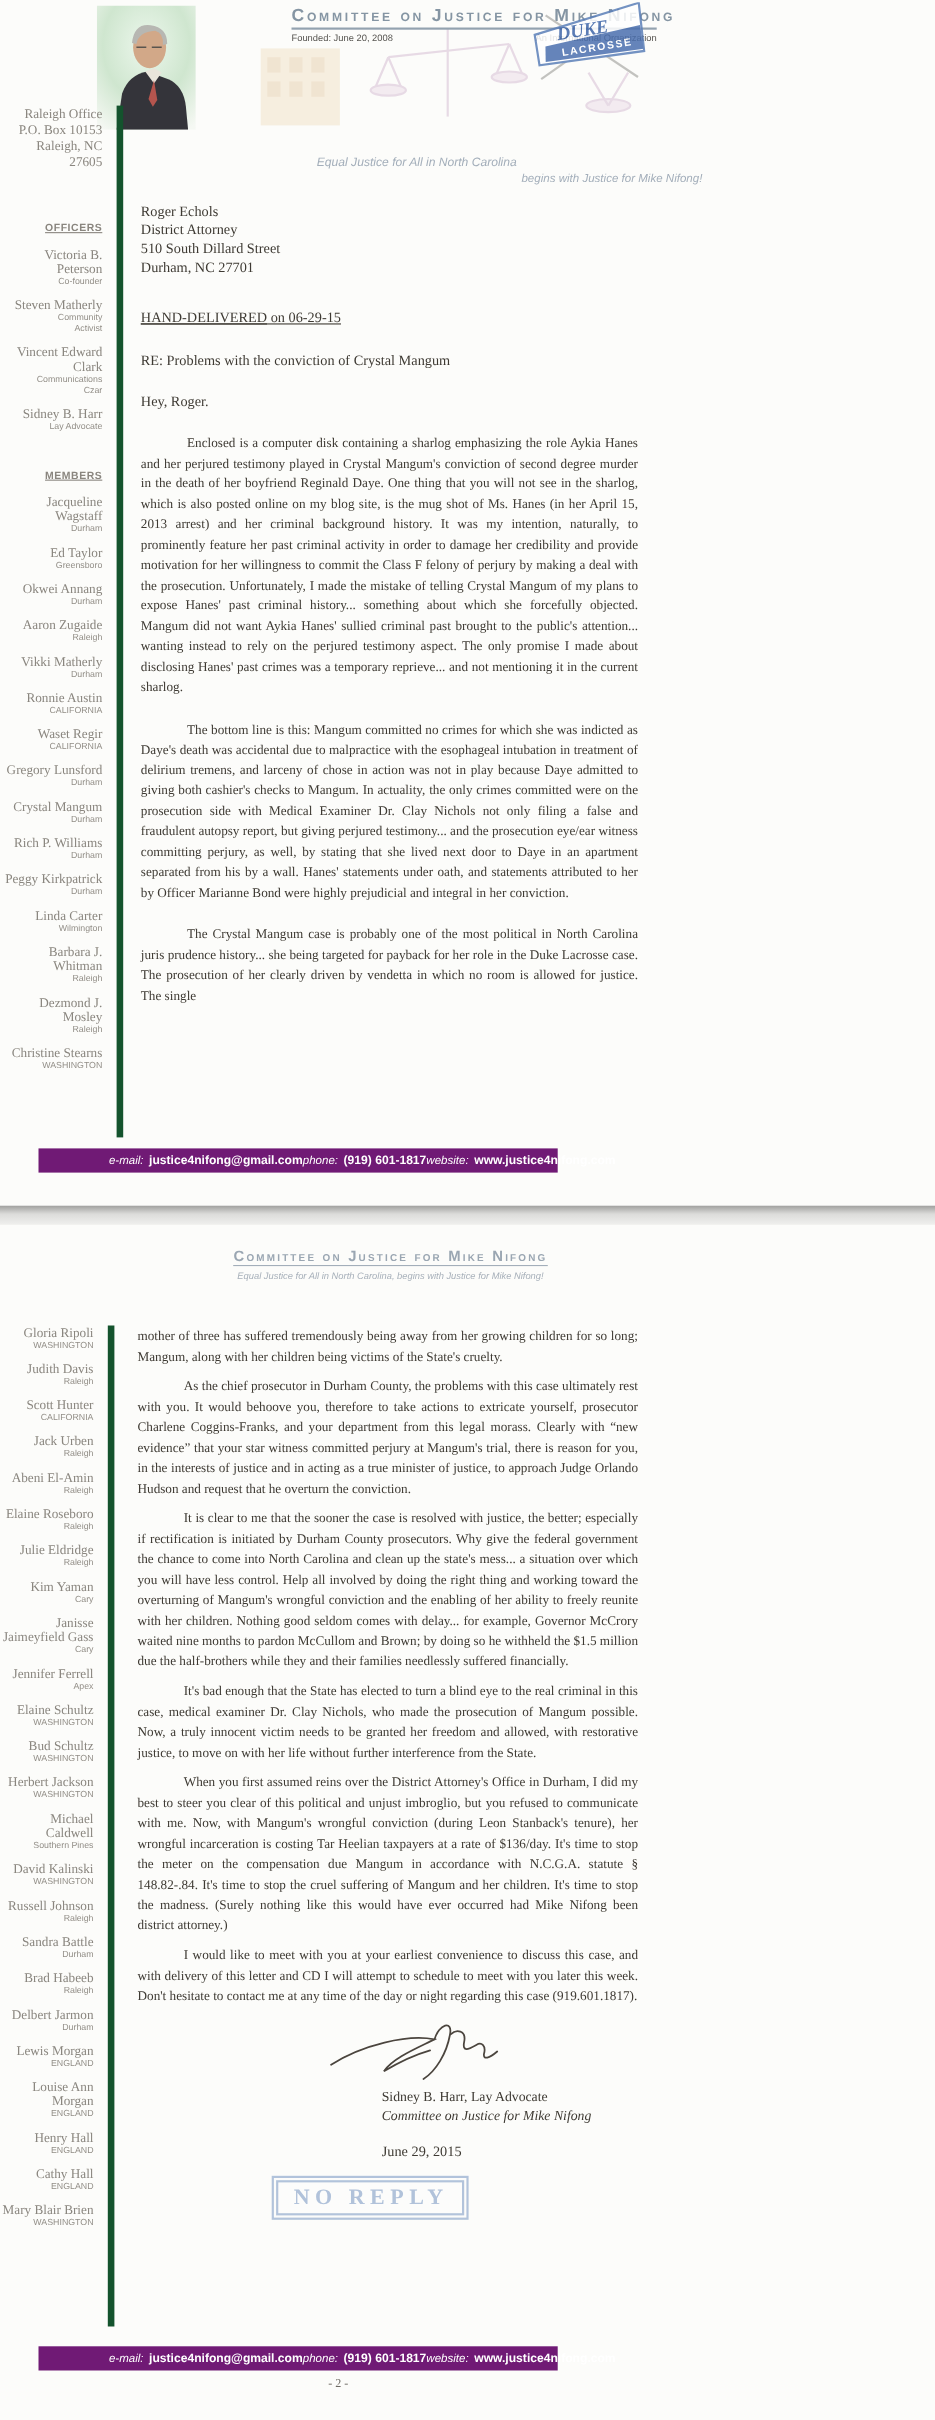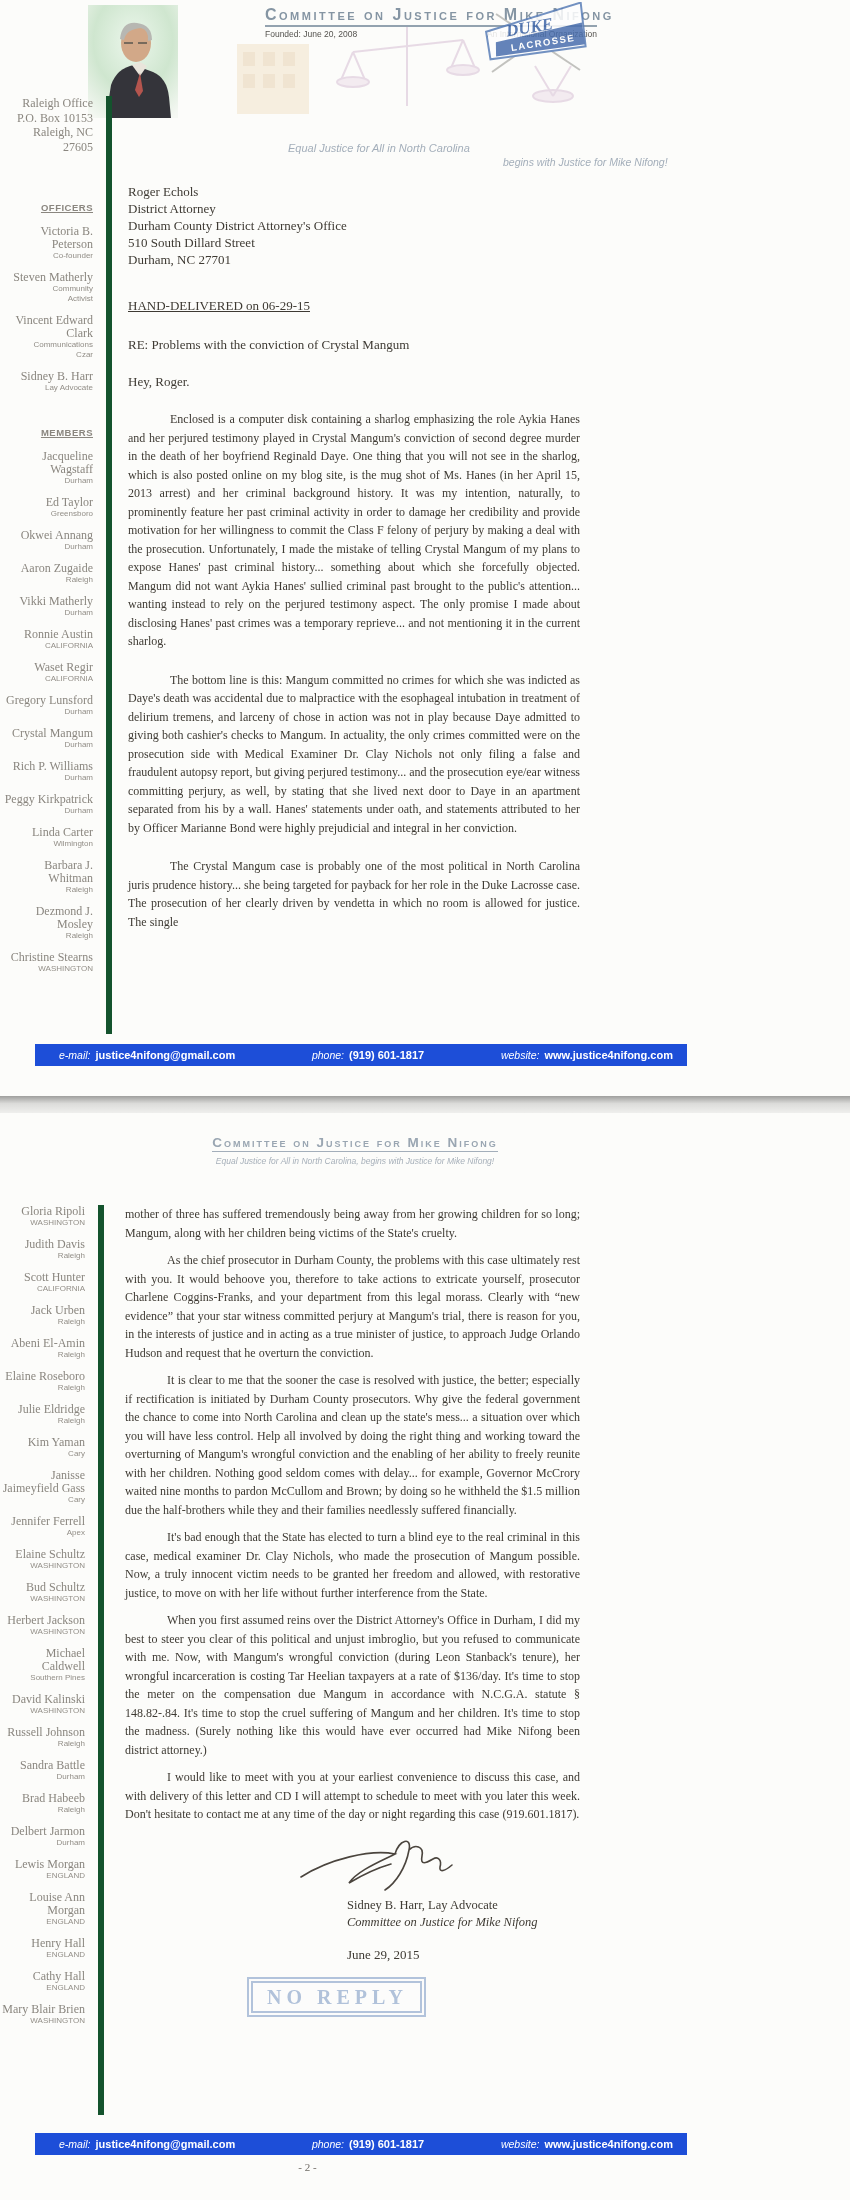--- a/index.html
+++ b/index.html
@@ -14,21 +14,21 @@
   .title-wrap{position:absolute;left:265px;top:6px;width:332px;}
   .org-title{font-family:"Liberation Sans","DejaVu Sans",sans-serif;font-variant:small-caps;
     font-weight:bold;font-size:16px;letter-spacing:2.5px;color:#8595a3;
     border-bottom:2px solid #93a2af;padding-bottom:1px;display:block;white-space:nowrap;}
   .title-subrow{display:flex;justify-content:space-between;margin-top:2px;
     font-family:"Liberation Sans","DejaVu Sans",sans-serif;font-size:8.5px;color:#55534f;}
   .watermark{position:absolute;left:235px;top:18px;width:345px;height:100px;}
   .pennant{position:absolute;left:482px;top:2px;width:108px;height:78px;}
   .tagline1{position:absolute;left:288px;top:142px;font-family:"Liberation Sans","DejaVu Sans",sans-serif;
     font-style:italic;font-size:11px;color:#a3aeba;}
-  .tagline2{position:absolute;left:503px;top:156px;font-family:"Liberation Sans","DejaVu Sans",sans-serif;
+  .tagline2{position:absolute;left:474px;top:156px;font-family:"Liberation Sans","DejaVu Sans",sans-serif;
     font-style:italic;font-size:10.5px;color:#a3aeba;white-space:nowrap;}
 
   
   .sidebar{position:absolute;text-align:right;color:#8a867f;box-sizing:border-box;
     border-right:6px solid #14532d;}
   .p1-sidebar{left:0;top:96px;width:112px;height:938px;padding-right:13px;}
   .p2-sidebar{left:0;top:92px;width:104px;height:910px;padding-right:13px;}
   .sb-address{font-size:12px;line-height:14.5px;color:#8a867f;}
   .sb-heading{font-family:"Liberation Sans","DejaVu Sans",sans-serif;font-size:9.5px;font-weight:bold;
     letter-spacing:.5px;text-decoration:underline;color:#8a867f;margin:34px 0 12px 0;}
@@ -54,23 +54,23 @@
   .sig-block{margin-top:4px;margin-left:222px;}
   .sig-image{margin-left:-50px;display:block;}
   .sig-name{font-size:12.5px;line-height:17px;}
   .sig-org{font-size:12.5px;font-style:italic;line-height:17px;}
   .sig-date{font-size:13px;margin-top:16px;}
   .stamp{display:inline-block;margin:14px 0 0 -100px;border:6px double #aabdd8;color:#a9bcd7;
     font-weight:bold;font-size:20px;letter-spacing:5px;padding:3px 12px 2px 14px;opacity:.9;
     font-family:"Liberation Serif","DejaVu Serif",serif;background:rgba(255,255,255,.2);}
 
   
-  .footer{position:absolute;left:35px;width:652px;height:22px;background:#1d4ed8;
+  .footer{position:absolute;left:35px;width:472px;height:22px;background:#701a75;
     display:flex;align-items:center;justify-content:space-between;box-sizing:border-box;
-    padding:0 14px 0 24px;font-family:"Liberation Sans","DejaVu Sans",sans-serif;color:#ffffff;}
+    padding:0 14px 0 64px;font-family:"Liberation Sans","DejaVu Sans",sans-serif;color:#ffffff;}
   .p1-footer{top:1044px;}
   .p2-footer{top:1020px;}
   .fgroup{display:flex;align-items:baseline;gap:5px;white-space:nowrap;}
   .flabel{font-style:italic;font-size:10.5px;}
   .fvalue{font-weight:bold;font-size:11px;}
   .page-num{position:absolute;left:0;top:1048px;width:615px;text-align:center;
     font-size:11px;color:#6e6a64;}
 
   
   .p2-header{position:absolute;left:120px;top:20px;width:470px;text-align:center;}
@@ -263,21 +263,20 @@
           <div class="sb-sub">WASHINGTON</div>
         </div>
       </div>
   </div>
 
   <div class="p1-body">
     <div>
 
     <div class="addr-line">Roger Echols</div>
         <div class="addr-line">District Attorney</div>
-        <div class="addr-line">Durham County District Attorney's Office</div>
         <div class="addr-line">510 South Dillard Street</div>
         <div class="addr-line">Durham, NC  27701</div>
       </div>
     <div class="hand-line">
       <span class="u">HAND-DELIVERED</span><span> on 06-29-15</span>
     </div>
     <div class="re-line">RE:  Problems with the conviction of Crystal Mangum</div>
     <div class="salutation">Hey, Roger.</div>
     <div class="p1-paras">
 

